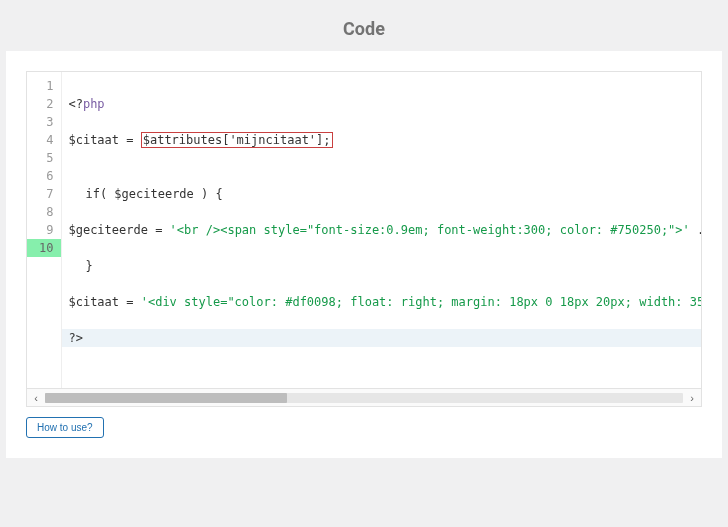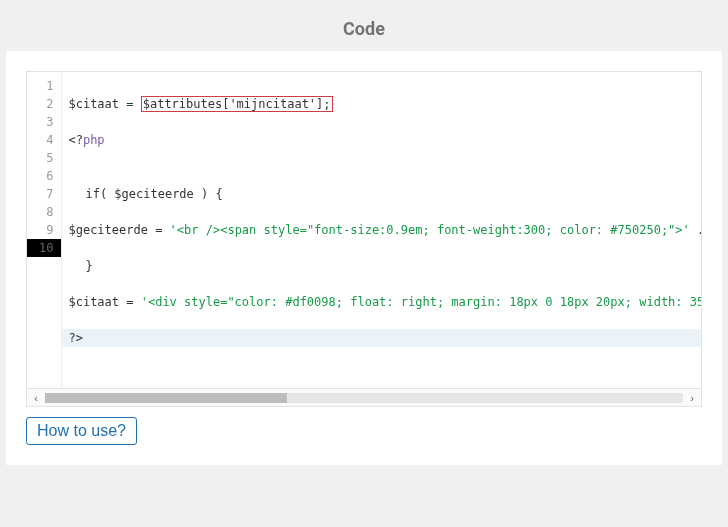--- a/index.html
+++ b/index.html
@@ -37,21 +37,21 @@
       text-align: right;
       padding: 5px 8px 5px 12px;
       color: #999;
       font-family: Menlo, Monaco, Consolas, monospace;
       font-size: 12px;
       line-height: 18px;
       user-select: none;
       flex-shrink: 0;
     }
     .gutter .gline.active {
-      background: #000000;
+      background: #86efac;
       margin: 0 -8px 0 -12px;
       padding: 0 8px 0 12px;
       color: #666;
     }
     .code {
       font-family: Menlo, Monaco, Consolas, monospace;
       font-size: 12px;
       line-height: 18px;
       padding: 5px 8px 5px 6px;
       white-space: pre;
@@ -104,21 +104,21 @@
       width: 38%;
       background: #bdbdbd;
       border-radius: 1px;
     }
     .howto-btn {
       display: inline-block;
       margin-top: 10px;
       border: 1px solid #2271b1;
       color: #2271b1;
       background: #fff;
-      font-size: 16px;
+      font-size: 10px;
       padding: 4px 10px;
       border-radius: 3px;
       cursor: pointer;
     }
   </style>
 </head>
 <body>
 
 <div class="outer">
   <div class="title">Code</div>
@@ -133,22 +133,22 @@
           <div class="gline">3</div>
           <div class="gline">4</div>
           <div class="gline">5</div>
           <div class="gline">6</div>
           <div class="gline">7</div>
           <div class="gline">8</div>
           <div class="gline">9</div>
           <div class="gline active">10</div>
         </div>
         <div class="code">
+<div class="row"><span class="tok-var">&lt;?</span><span class="tok-php">php</span></div>
 <div class="row"><span class="tok-var">$citaat </span><span class="tok-op">= </span><span class="boxed">$attributes['mijncitaat'];</span></div>
-<div class="row"><span class="tok-var">&lt;?</span><span class="tok-php">php</span></div>
 <div class="row"><span></span></div>
 <div class="row"><span class="tok-key">if( $geciteerde ) {</span></div>
 <div class="row"><span class="tok-var">$geciteerde </span><span class="tok-op">= </span><span class="tok-str">'&lt;br /&gt;&lt;span style="font-size:0.9em; font-weight:300; color: #750250;"&gt;'</span><span class="tok-var"> . $geciteerde . </span></div>
 <div class="row"><span class="tok-key">}</span></div>
 <div class="row"><span class="tok-var">$citaat </span><span class="tok-op">= </span><span class="tok-str">'&lt;div style="color: #df0098; float: right; margin: 18px 0 18px 20px; width: 35%; text-align: right; </span></div>
 <div class="row active"><span class="tok-var">?&gt;</span></div>
         </div>
       </div>
       <div class="hscroll">
         <div class="arrow">‹</div>

